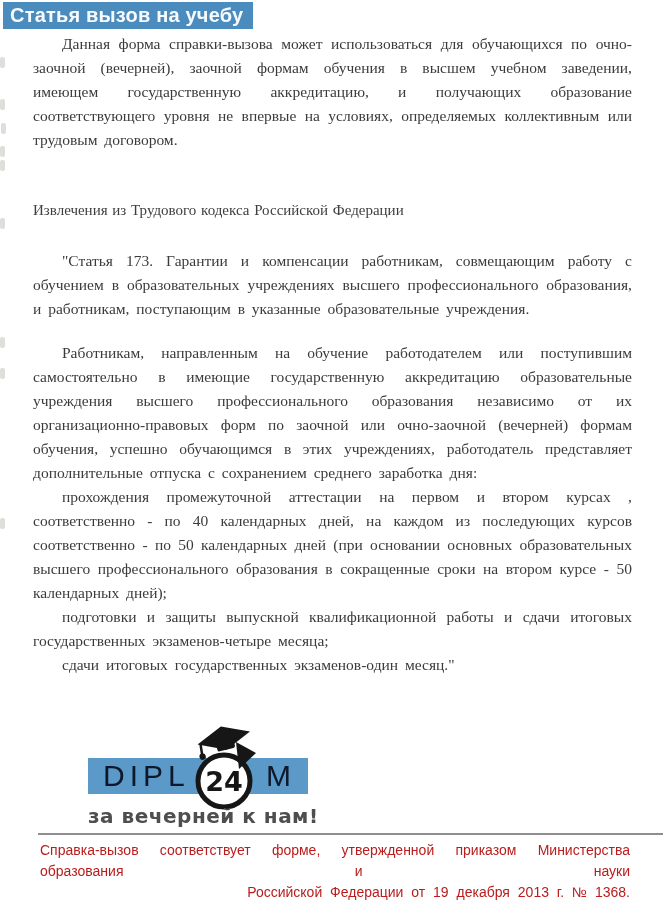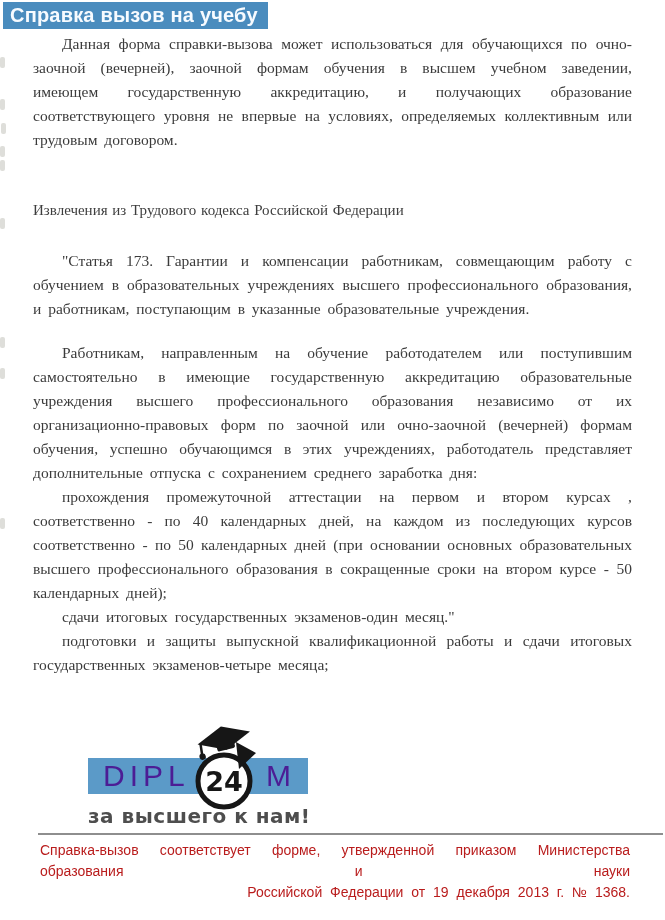--- a/index.html
+++ b/index.html
@@ -30,21 +30,21 @@
     font-size:15px;word-spacing:1px;color:#3e3e3e;
   }
   .gap-top{margin-top:20px !important;}
   
   .artifact{position:absolute;width:5px;height:11px;border-radius:2px;background:#dededa;}
   
   .logo{position:absolute;top:728px;left:88px;width:220px;height:110px;}
   .logo-band{
     position:absolute;top:30px;left:0;width:220px;height:36px;
     background:#5b9ac8;display:flex;justify-content:space-between;align-items:center;
-    color:#4c1d95;font-family:"Liberation Sans",sans-serif;
+    color:#0f172a;font-family:"Liberation Sans",sans-serif;
     font-size:30px;line-height:36px;letter-spacing:5px;
     padding:0 12px 0 15px;box-sizing:border-box;font-weight:400;
   }
   .logo-emblem{position:absolute;top:-3px;left:98px;}
   .logo-tagline{
     position:absolute;top:76px;left:0;width:100%;text-align:center;
     font-family:"DejaVu Sans",sans-serif;font-weight:bold;
     font-size:20px;color:#4e4e4e;letter-spacing:0.5px;white-space:nowrap;
   }
   
@@ -56,60 +56,60 @@
   }
   .footer-text .l1{text-align:justify;text-align-last:justify;}
   .footer-text .l2{text-align:right;}
 </style>
 </head>
 <body>
 
 <div class="page">
 
   <div class="header-bar">
-    <span>Справка вызов на учебу</span>
+    <span>Статья вызов на учебу</span>
   </div>
 
   <div class="artifact" style="top:57px;left:0;"></div>
   <div class="artifact" style="top:99px;left:0;"></div>
   <div class="artifact" style="top:123px;left:1px;"></div>
   <div class="artifact" style="top:146px;left:0;"></div>
   <div class="artifact" style="top:160px;left:0;"></div>
   <div class="artifact" style="top:218px;left:0;"></div>
   <div class="artifact" style="top:337px;left:0;"></div>
   <div class="artifact" style="top:368px;left:0;"></div>
   <div class="artifact" style="top:518px;left:0;"></div>
 
   <div class="body-text">
     <p class="indent">Данная форма справки-вызова может использоваться для обучающихся по очно-заочной (вечерней), заочной формам обучения в высшем учебном заведении, имеющем государственную аккредитацию, и получающих образование соответствующего уровня не впервые на условиях, определяемых коллективным или трудовым договором.</p>
     <p class="heading">Извлечения из Трудового кодекса Российской Федерации</p>
     <p class="indent">"Статья 173. Гарантии и компенсации работникам, совмещающим работу с обучением в образовательных учреждениях высшего профессионального образования, и работникам, поступающим в указанные образовательные учреждения.</p>
     <p class="indent gap-top">Работникам, направленным на обучение работодателем или поступившим самостоятельно в имеющие государственную аккредитацию образовательные учреждения высшего профессионального образования независимо от их организационно-правовых форм по заочной или очно-заочной (вечерней) формам обучения, успешно обучающимся в этих учреждениях, работодатель представляет дополнительные отпуска с сохранением среднего заработка дня:</p>
     <p class="indent">прохождения промежуточной аттестации на первом и втором курсах , соответственно - по 40 календарных дней, на каждом из последующих курсов соответственно - по 50 календарных дней (при основании основных образовательных высшего профессионального образования в сокращенные сроки на втором курсе - 50 календарных дней);</p>
+    <p class="indent">подготовки и защиты выпускной квалификационной работы и сдачи итоговых государственных экзаменов-четыре месяца;</p>
     <p class="indent">сдачи итоговых государственных экзаменов-один месяц."</p>
-    <p class="indent">подготовки и защиты выпускной квалификационной работы и сдачи итоговых государственных экзаменов-четыре месяца;</p>
   </div>
 
   <div class="logo">
     <div class="logo-band">
       <span>DIPL</span>
       <span>M</span>
     </div>
     <svg class="logo-emblem" width="80" height="90" viewBox="0 0 80 90" xmlns="http://www.w3.org/2000/svg">
       <circle cx="38" cy="56" r="26" fill="#ffffff" stroke="#161616" stroke-width="5"></circle>
       <polygon points="50,17 70,28 53,44" fill="#161616"></polygon>
       <g transform="rotate(-14 38 14)">
         <rect x="29" y="13" width="18" height="12" rx="2" fill="#161616"></rect>
         <polygon points="38,1 65,13 38,25 11,13" fill="#161616"></polygon>
         <path d="M14 13 L13 24" stroke="#161616" stroke-width="2.5" fill="none"></path>
         <circle cx="13" cy="26" r="3.2" fill="#161616"></circle>
       </g>
       <text x="38" y="66" text-anchor="middle" font-family="DejaVu Sans, sans-serif" font-size="27" font-weight="bold" fill="#161616">24</text>
     </svg>
-    <div class="logo-tagline">за высшего к нам!</div>
+    <div class="logo-tagline">за вечерней к нам!</div>
   </div>
 
   <div class="footer-rule"></div>
   <div class="footer-text">
     <div class="l1">Справка-вызов соответствует форме, утвержденной приказом Министерства образования и науки</div>
     <div class="l2">Российской Федерации от 19 декабря 2013 г. № 1368.</div>
   </div>
 
 </div>
 

